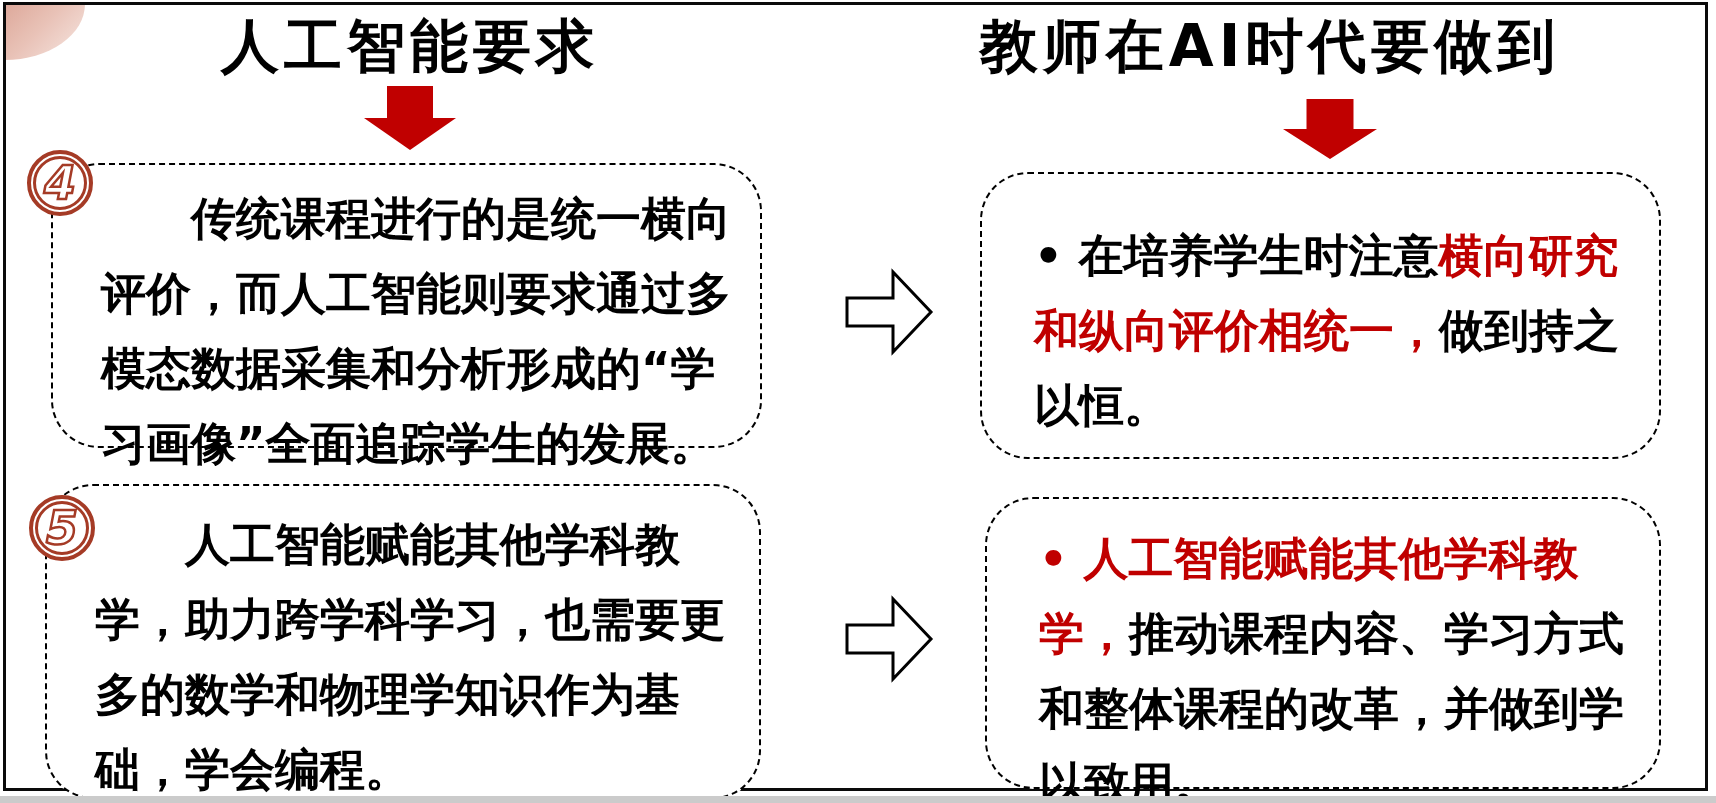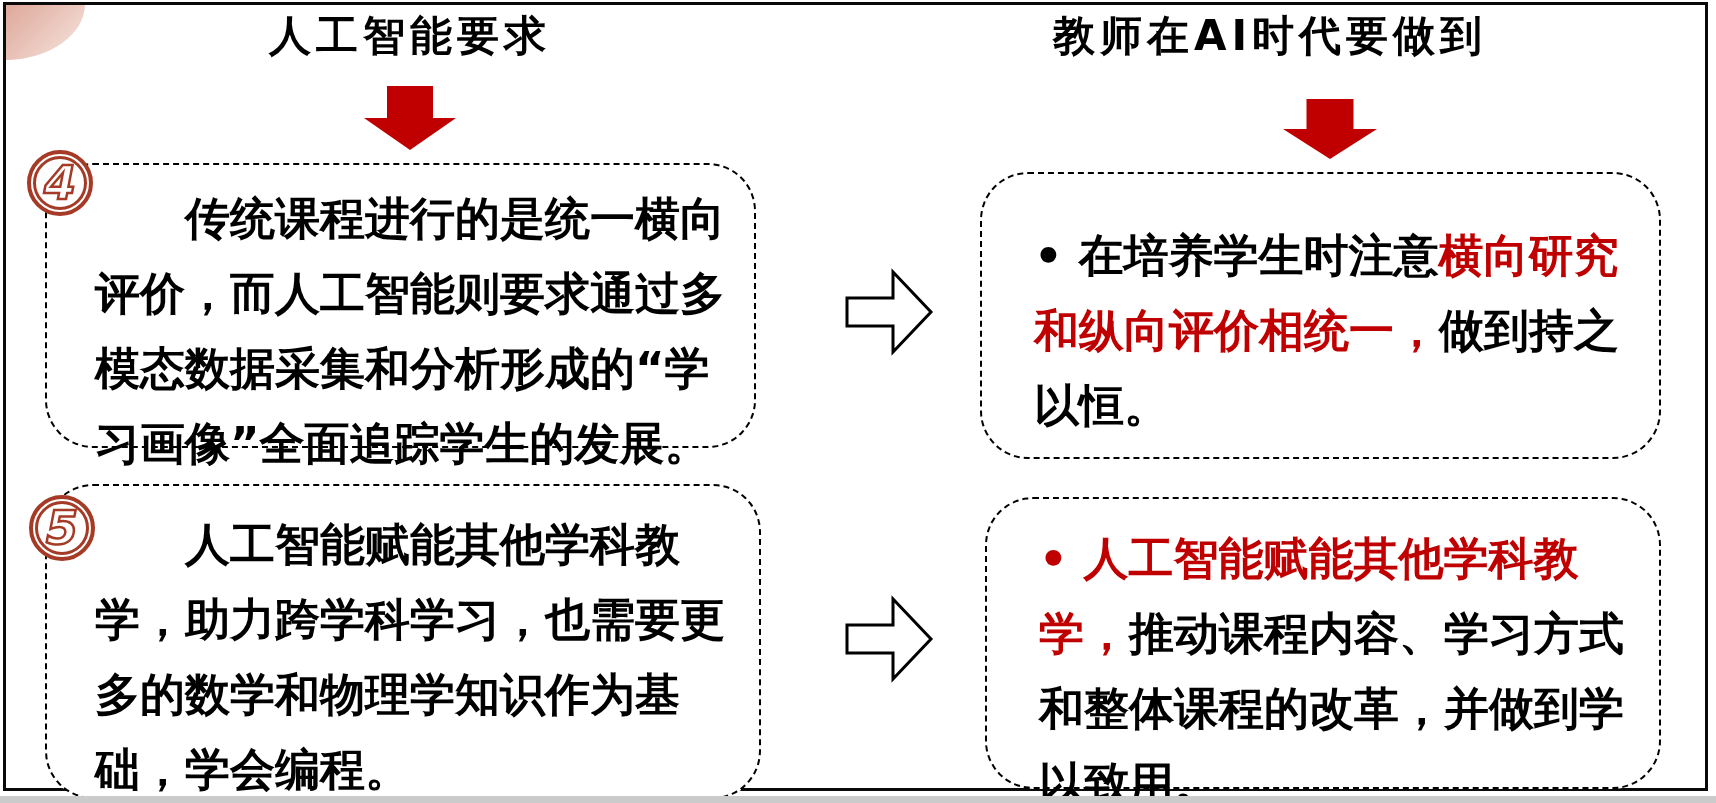--- a/index.html
+++ b/index.html
@@ -30,21 +30,21 @@
   .corner-pink {
     position: absolute;
     left: 5px; top: 4px;
     width: 80px; height: 56px;
     border-bottom-right-radius: 100% 100%;
     background: linear-gradient(135deg, #dda89a 0%, #e9c3b8 45%, #f7e9e4 100%);
   }
   .heading {
     position: absolute;
     top: 8px;
-    font-size: 42px;
+    font-size: 58px;
     font-weight: bold;
     color: #000000;
     letter-spacing: 5px;
     text-align: center;
     white-space: nowrap;
   }
   .heading-left  { left: 130px; width: 560px; }
   .heading-right { left: 930px; width: 680px; }
 
   
@@ -57,21 +57,21 @@
   .down-arrow-2 { left: 1283px; top: 99px; width: 94px; height: 60px; }
 
   
   .dashed-box {
     position: absolute;
     border: 2.5px dashed #000000;
     border-radius: 48px;
     box-sizing: border-box;
     background: #ffffff;
   }
-  .box-4-left  { left: 45px;  top: 163px; width: 711px; height: 285px; text-decoration: underline; }
+  .box-4-left  { left: 51px;  top: 163px; width: 711px; height: 285px; text-decoration: underline; }
   .box-5-left  { left: 45px;  top: 484px; width: 716px; height: 315px; }
   .box-4-right { left: 980px; top: 172px; width: 681px; height: 287px; }
   .box-5-right { left: 985px; top: 497px; width: 676px; height: 292px; }
 
   .box-text {
     position: absolute;
     font-size: 45px;
     font-weight: bold;
     color: #000000;
     line-height: 75px;

